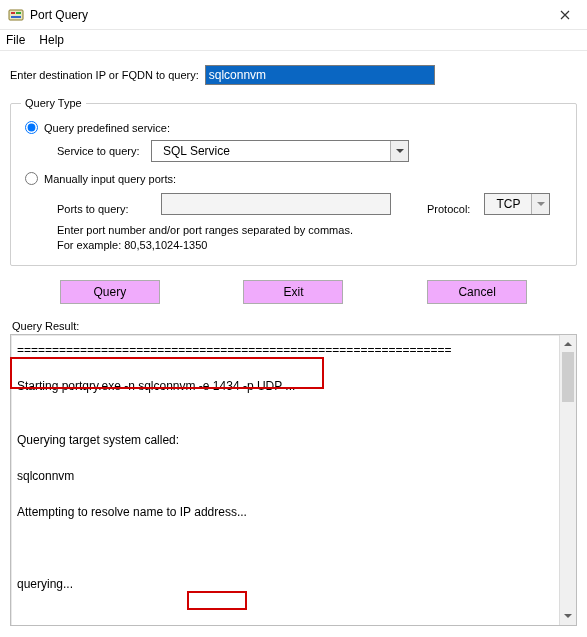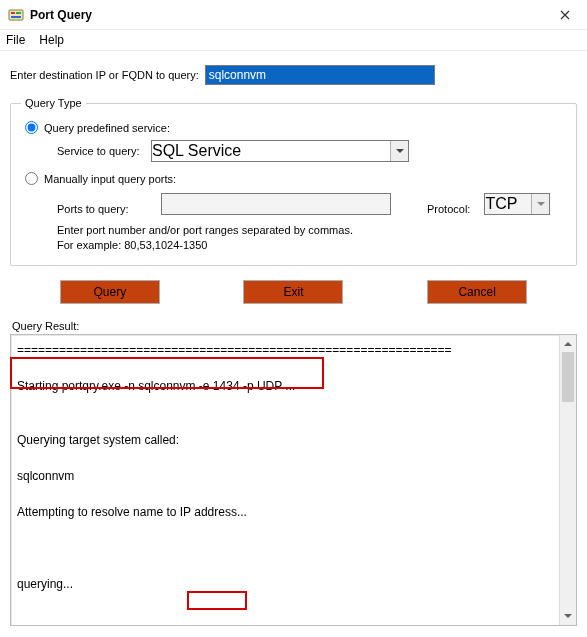--- a/index.html
+++ b/index.html
@@ -14,21 +14,21 @@
   }
   .titlebar {
     height: 30px;
     display: flex;
     align-items: center;
     padding: 0 2px 0 8px;
     border-bottom: 1px solid #e8e8e8;
     background: #fff;
   }
   .titlebar .icon { width: 16px; height: 16px; margin-right: 6px; }
-  .titlebar .title { flex: 1; font-size: 12px; font-weight: 700; }
+  .titlebar .title { flex: 1; font-size: 12px; font-weight: 400; }
   .titlebar .close {
     width: 40px; height: 28px;
     display: flex; align-items: center; justify-content: center;
     font-size: 14px; line-height: 1;
     font-family: Arial, sans-serif;
   }
   .menubar {
     height: 21px;
     display: flex;
     align-items: center;
@@ -60,23 +60,23 @@
   fieldset.group > legend { padding: 0 4px; font-size: 11px; }
   .radio-row { display: flex; align-items: center; gap: 6px; margin: 4px 0; }
   .radio-row input[type=radio] { margin: 0; }
   .svc-row { margin: 6px 0 10px 36px; display: flex; align-items: center; }
   .svc-row .lbl { width: 94px; }
   .select-wrap {
     position: relative;
     width: 258px; height: 22px;
     border: 1px solid #7a7a7a;
     display: flex; align-items: center;
-    padding-left: 0;
-    background: #fff;
-    font-size: 16px;
+    padding-left: 11px;
+    background: #fff;
+    font-size: 12px;
   }
   .select-wrap .arrow {
     position: absolute; right: 0; top: 0; bottom: 0;
     width: 18px;
     background: #efefef;
     border-left: 1px solid #b0b0b0;
     display: flex; align-items: center; justify-content: center;
   }
   .ports-row {
     margin: 8px 0 6px 36px;
@@ -92,21 +92,21 @@
   .proto-lbl { margin-left: 26px; margin-right: 4px; }
   .proto-wrap { width: 66px; }
   .hint { margin: 8px 0 0 36px; line-height: 1.35; }
   .btnrow {
     display: flex; justify-content: space-around;
     margin: 14px 8px 16px 8px;
   }
   button.win {
     width: 100px; height: 24px;
     border: 1px solid #adadad;
-    background: #c2410c;
+    background: #f0abfc;
     font-family: inherit;
     font-size: 12px;
     padding: 0;
   }
   .result-label { margin: 6px 2px 2px 2px; }
   .result-area {
     position: relative;
     border: 1px solid #bdbdbd;
     box-shadow: inset 1px 1px 0 #e8e8e8;
     height: 292px;

